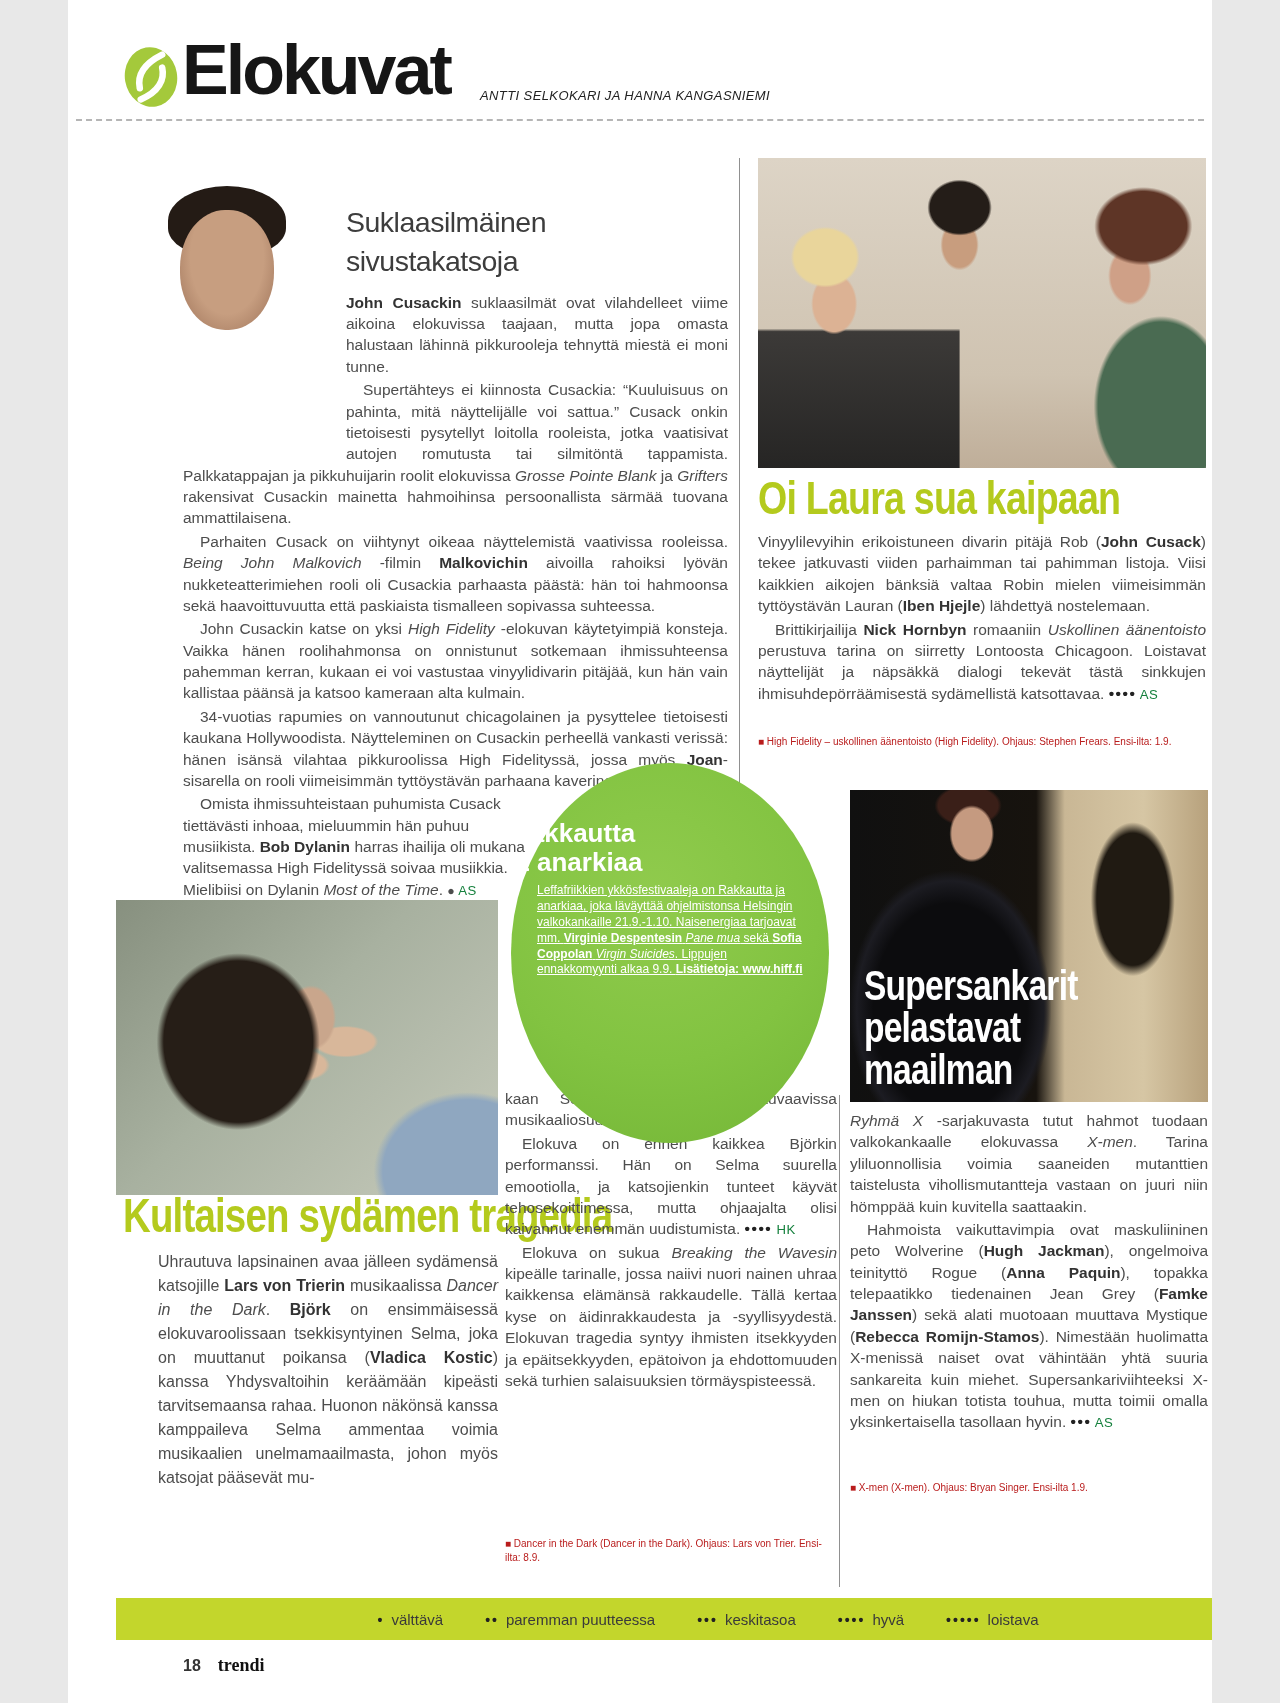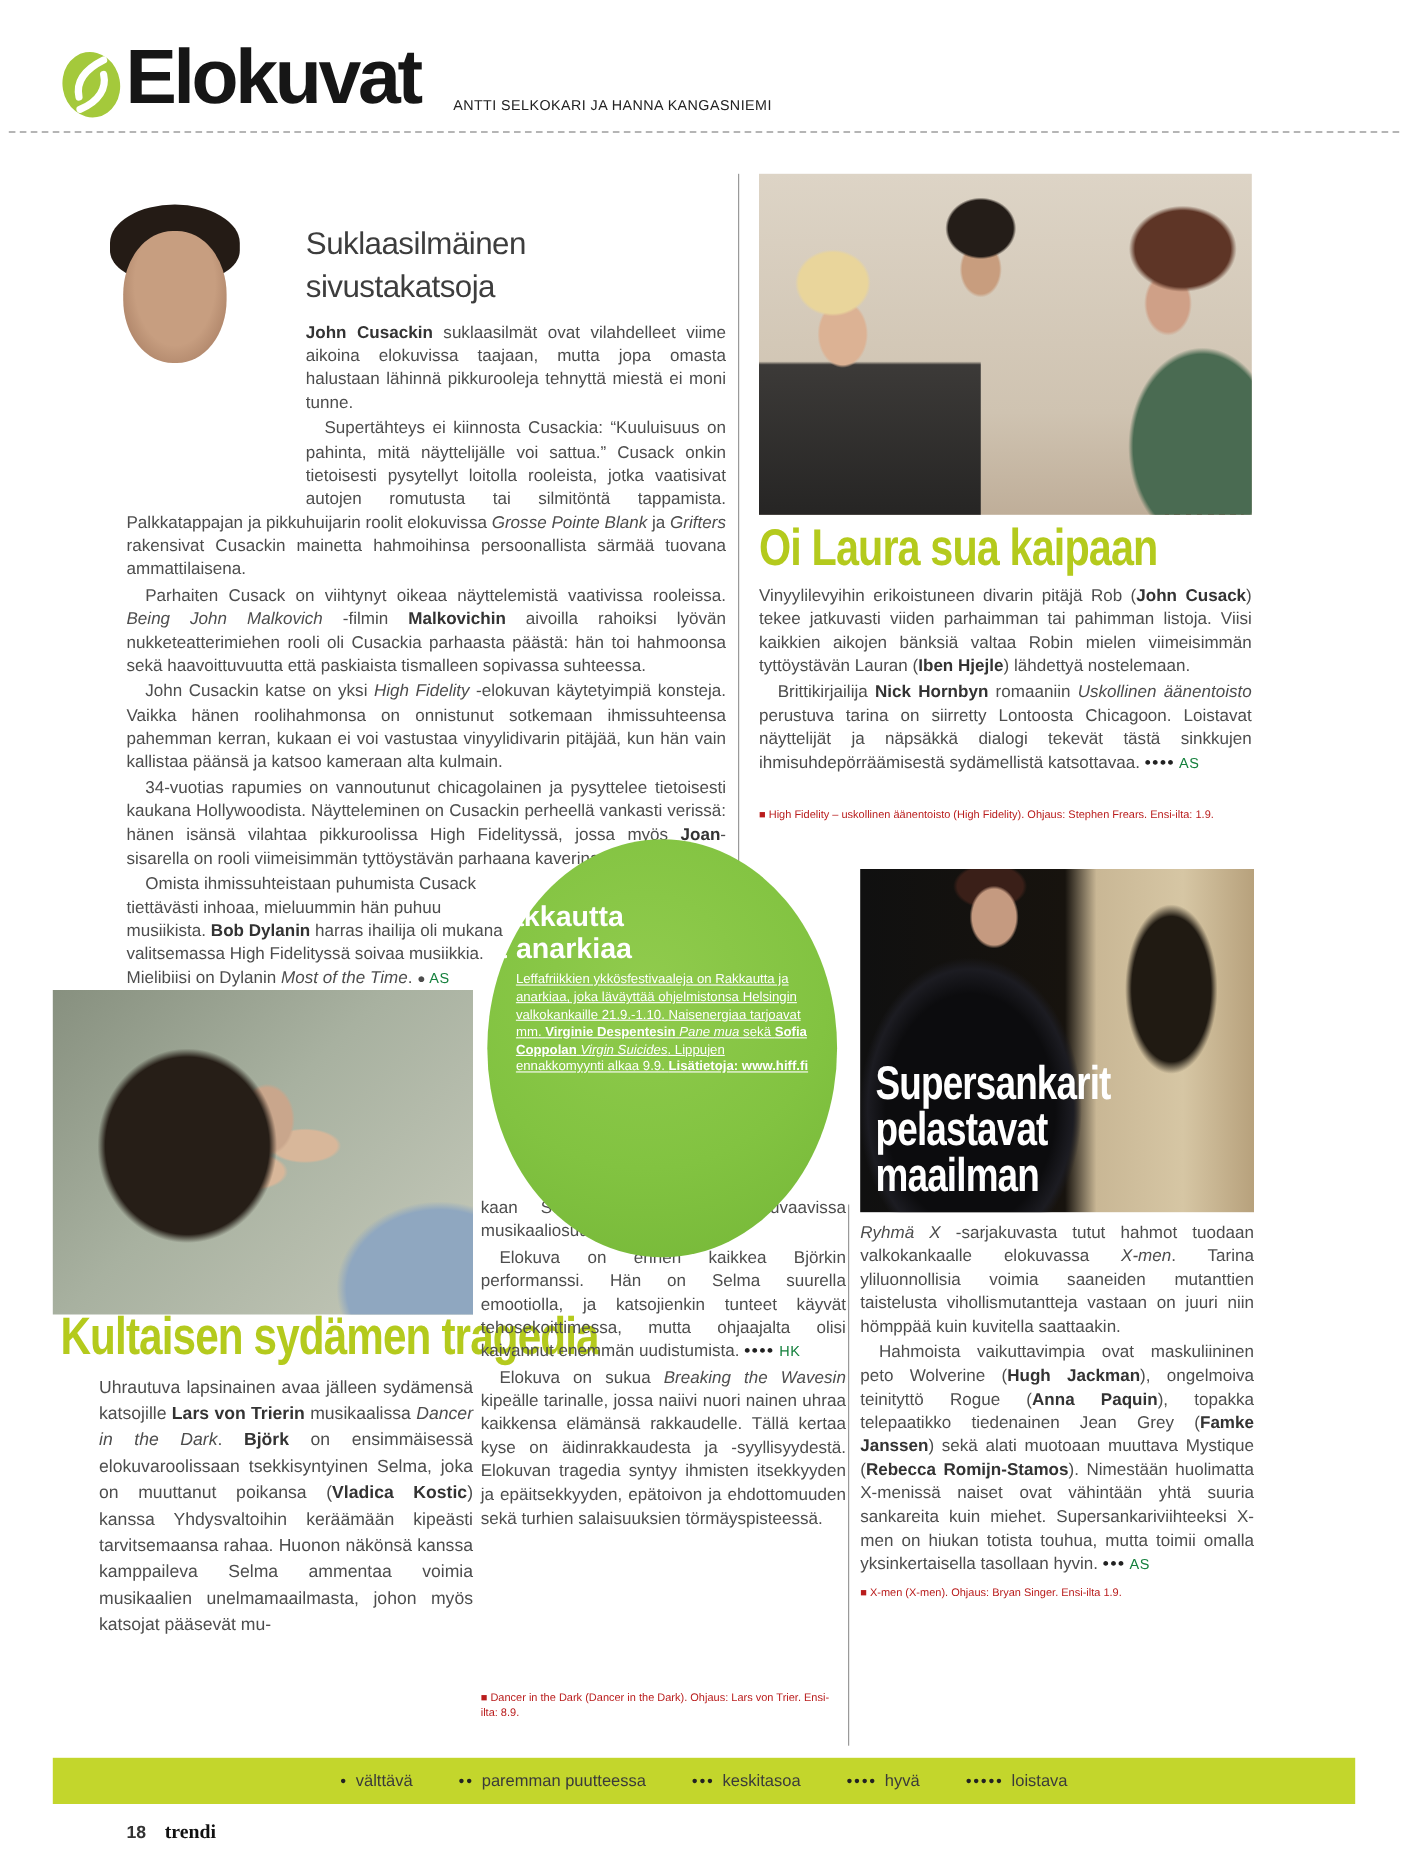--- a/index.html
+++ b/index.html
@@ -1,23 +1,23 @@
 <!DOCTYPE html>
 <html><head>
 <meta charset="utf-8">
 <style>
   html,body{margin:0;padding:0;background:#e8e8e8;}
-  .page{position:relative;width:1280px;height:1703px;background:#fff;margin:0 auto;
+  .page{position:relative;width:1144px;height:1703px;background:#fff;margin:0 auto;
         font-family:"Liberation Sans","DejaVu Sans",sans-serif;overflow:hidden;}
 
   
   .logo{position:absolute;left:55px;top:44px;width:56px;height:66px;}
   .section-title{position:absolute;left:114px;top:30px;font-size:70px;font-weight:bold;
                  letter-spacing:-3px;color:#161616;}
-  .byline{position:absolute;left:412px;top:88px;font-size:13px;color:#222;letter-spacing:.4px;}
+  .byline{position:absolute;left:412px;top:88px;font-size:13px;color:#222;letter-spacing:.4px;font-style:italic;}
   .header-rule{position:absolute;left:8px;right:8px;top:119px;border-top:2px dashed #b5b5b5;}
 
   
   .body-text{font-size:15.5px;line-height:1.38;color:#4d4d4d;text-align:justify;}
   .body-text p{margin:0 0 2px 0;}
   .body-text p.ind{text-indent:17px;}
   .seg-b{font-weight:bold;color:#333;}
   .seg-i{font-style:italic;}
   .seg-dots{font-weight:bold;color:#222;letter-spacing:1.5px;}
   .seg-dot{font-size:.8em;}
@@ -99,21 +99,21 @@
       radial-gradient(ellipse 36px 46px at 34% 14%, #c59a80 0 55%, transparent 62%),
       radial-gradient(ellipse 48px 30px at 33% 5%, #3a1f18 0 62%, transparent 70%),
       radial-gradient(ellipse 110px 150px at 28% 70%, #0c0c0e 0 70%, #1c1c22 85%, transparent 92%),
       radial-gradient(ellipse 60px 110px at 79% 35%, #201a12 0 60%, transparent 70%),
       linear-gradient(90deg,#101010 0%,#17130e 52%,#c9b795 60%,#d6c6a4 82%,#b7a17c 100%);
     background-repeat:no-repeat;}
   .xmen-title{position:absolute;left:14px;bottom:12px;margin:0;color:#fff;font-weight:bold;
     font-size:43px;line-height:.98;white-space:pre-line;transform:scaleX(.78);
     transform-origin:0 100%;letter-spacing:-1px;}
   .article4{position:absolute;left:782px;top:1110px;width:358px;}
-  .xmen-caption{left:782px;top:1442px;width:370px;}
+  .xmen-caption{left:782px;top:1481px;width:370px;}
 
   
   .ratings-bar{position:absolute;left:48px;top:1598px;width:1184px;height:42px;background:#c3d62c;
     display:flex;align-items:center;justify-content:center;gap:42px;}
   .rating-item{display:flex;align-items:baseline;gap:7px;font-size:15px;color:#3a3a3a;}
   .rating-item .dots{font-weight:bold;color:#222;letter-spacing:2px;font-size:14px;}
   .footer{position:absolute;left:115px;top:1655px;display:flex;align-items:baseline;gap:17px;}
   .page-number{font-size:16px;color:#333;font-weight:bold;}
   .magazine-name{font-family:"Liberation Serif","DejaVu Serif",serif;font-weight:bold;font-size:18px;color:#111;}
 </style>

